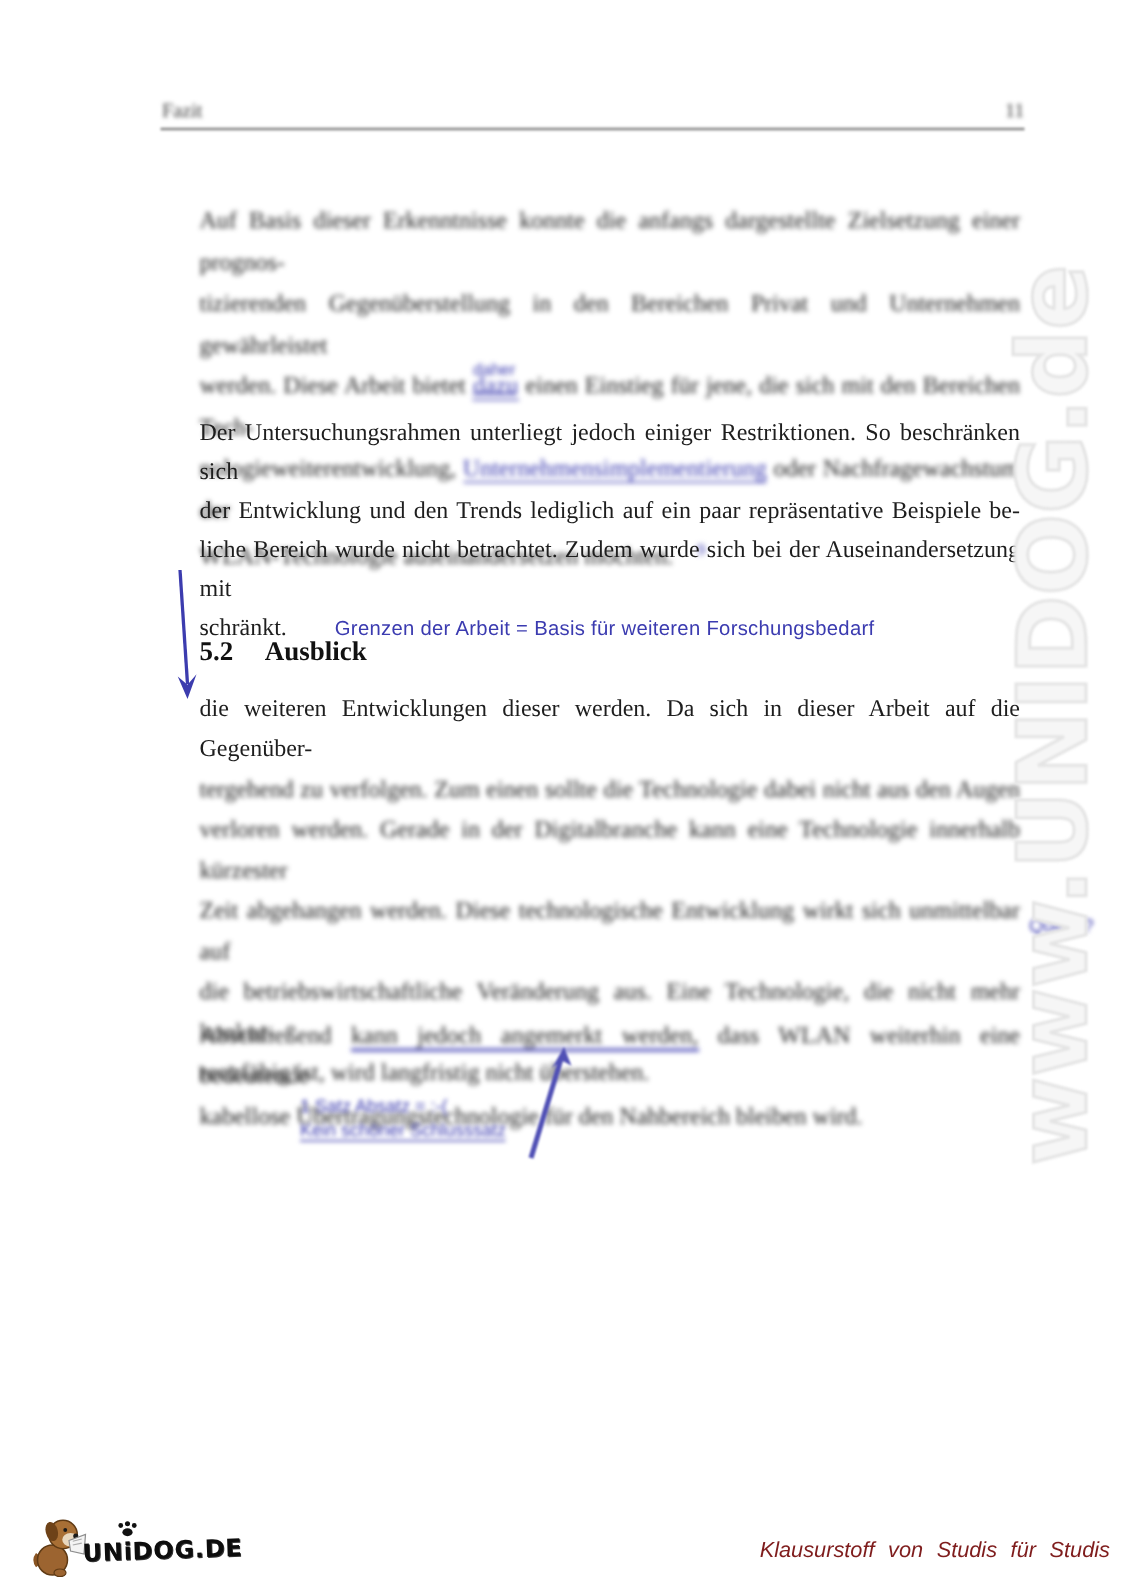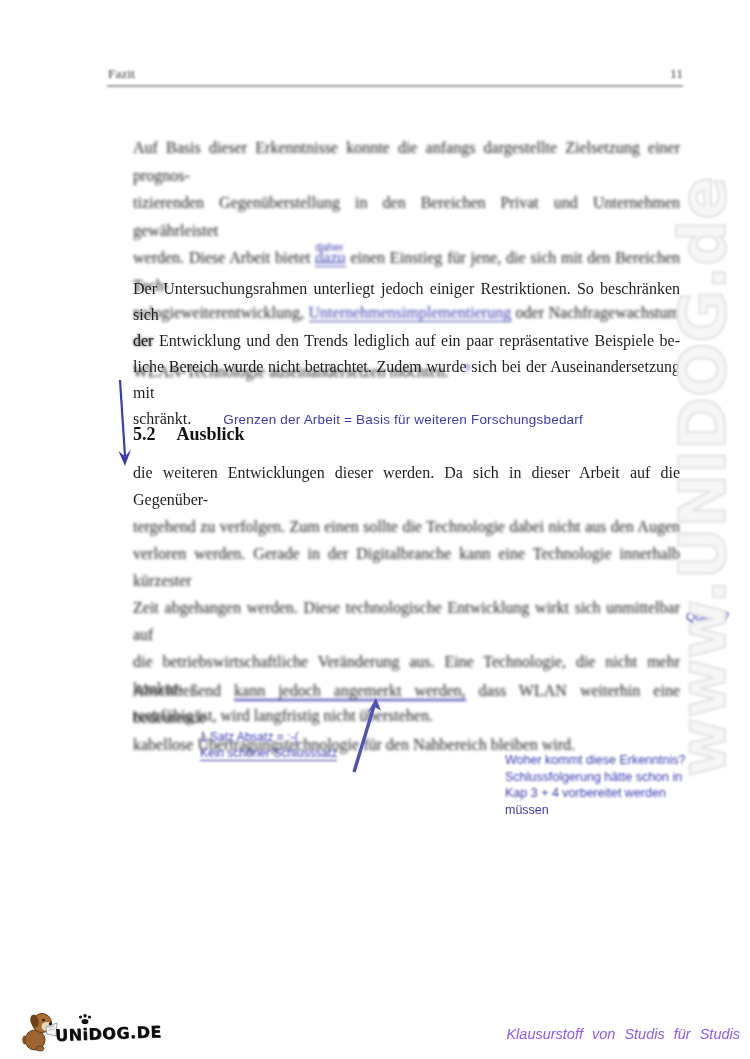--- a/index.html
+++ b/index.html
@@ -134,21 +134,21 @@
     color: #0d0d0d;
     transform: rotate(-2deg);
     text-shadow: 0.6px 0.6px 0 #333;
     white-space: nowrap;
   }
   .footer-slogan {
     position: absolute; left: 400px; top: 1026px; width: 340px;
     text-align: right;
     font-family: "Liberation Sans", sans-serif;
     font-style: italic;
-    font-size: 14.5px; color: #8b5cf6;
+    font-size: 14.5px; color: #7f1d1d;
     word-spacing: 5px;
   }
 </style>
 </head>
 <body>
 
 <div class="page">
 
   <div class="header-row blur-soft">
     <span>Fazit</span>
@@ -215,26 +215,20 @@
     <div><span class="underlined">Kein schöner Schlusssatz</span></div>
   </div>
 
   <svg class="arrow-diagonal" width="46" height="86" viewBox="0 0 46 86" style="filter: blur(0.7px);">
     <line x1="10" y1="80" x2="30" y2="14" stroke="#5050b5" stroke-width="3.4"></line>
     <path d="M 32 6 L 24 20 L 30.5 15 L 37 18.5 Z" fill="#5050b5"></path>
   </svg>
 
   <div class="annotation note-quelle blur-soft">Quelle?</div>
 
-  <div class="annotation note-woher">
-    <div class="blur-soft">Woher kommt diese Erkenntnis?</div>
-    <div class="blur-soft">Schlussfolgerung hätte schon in</div>
-    <div class="blur-soft">Kap 3 + 4 vorbereitet werden</div>
-    <div>müssen</div>
-  </div>
 
   <div class="watermark">www.UNIDOG.de</div>
 
   <div class="footer-logo">
     <svg class="dog-svg" width="36" height="42" viewBox="0 0 36 42">
 
       <path d="M 3 34 Q 0 30 3 26" stroke="#8a5422" stroke-width="2.5" fill="none"></path>
 
       <ellipse cx="13" cy="30" rx="10" ry="10" fill="#9c6430" stroke="#5f3a14" stroke-width="1"></ellipse>
 

